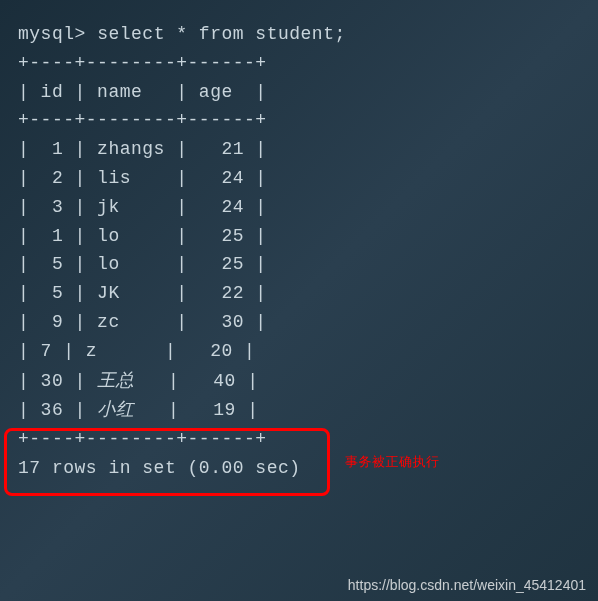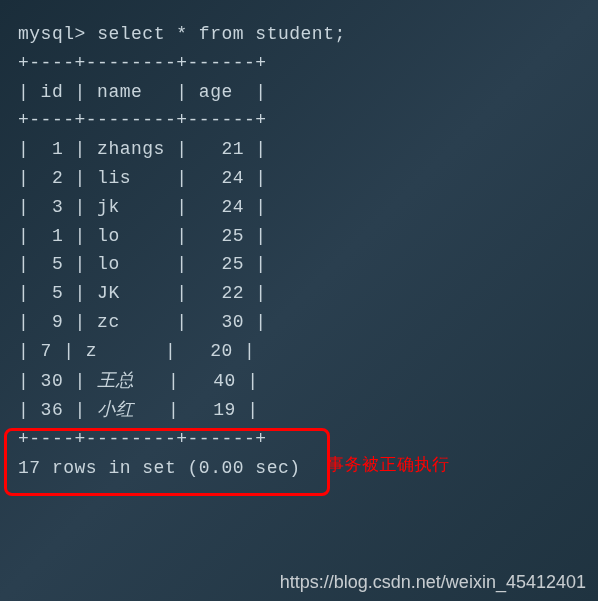--- a/index.html
+++ b/index.html
@@ -30,31 +30,31 @@
       border-radius: 8px;
       left: 4px;
       width: 326px;
       top: 428px;
       height: 68px;
       pointer-events: none;
     }
     .annotation {
       position: absolute;
       color: #ff0000;
-      font-size: 17px;
+      font-size: 13px;
       font-family: sans-serif;
-      left: 327px;
+      left: 345px;
       top: 453px;
     }
     .watermark {
       position: absolute;
       bottom: 8px;
       right: 12px;
       color: rgba(255,255,255,0.75);
-      font-size: 18px;
+      font-size: 14px;
       font-family: Arial, sans-serif;
       letter-spacing: 0;
     }
     .cjk {
       font-family: 'SimSun', 'NSimSun', serif;
       font-style: italic;
       text-align: center;
     }
   </style>
 </head>

